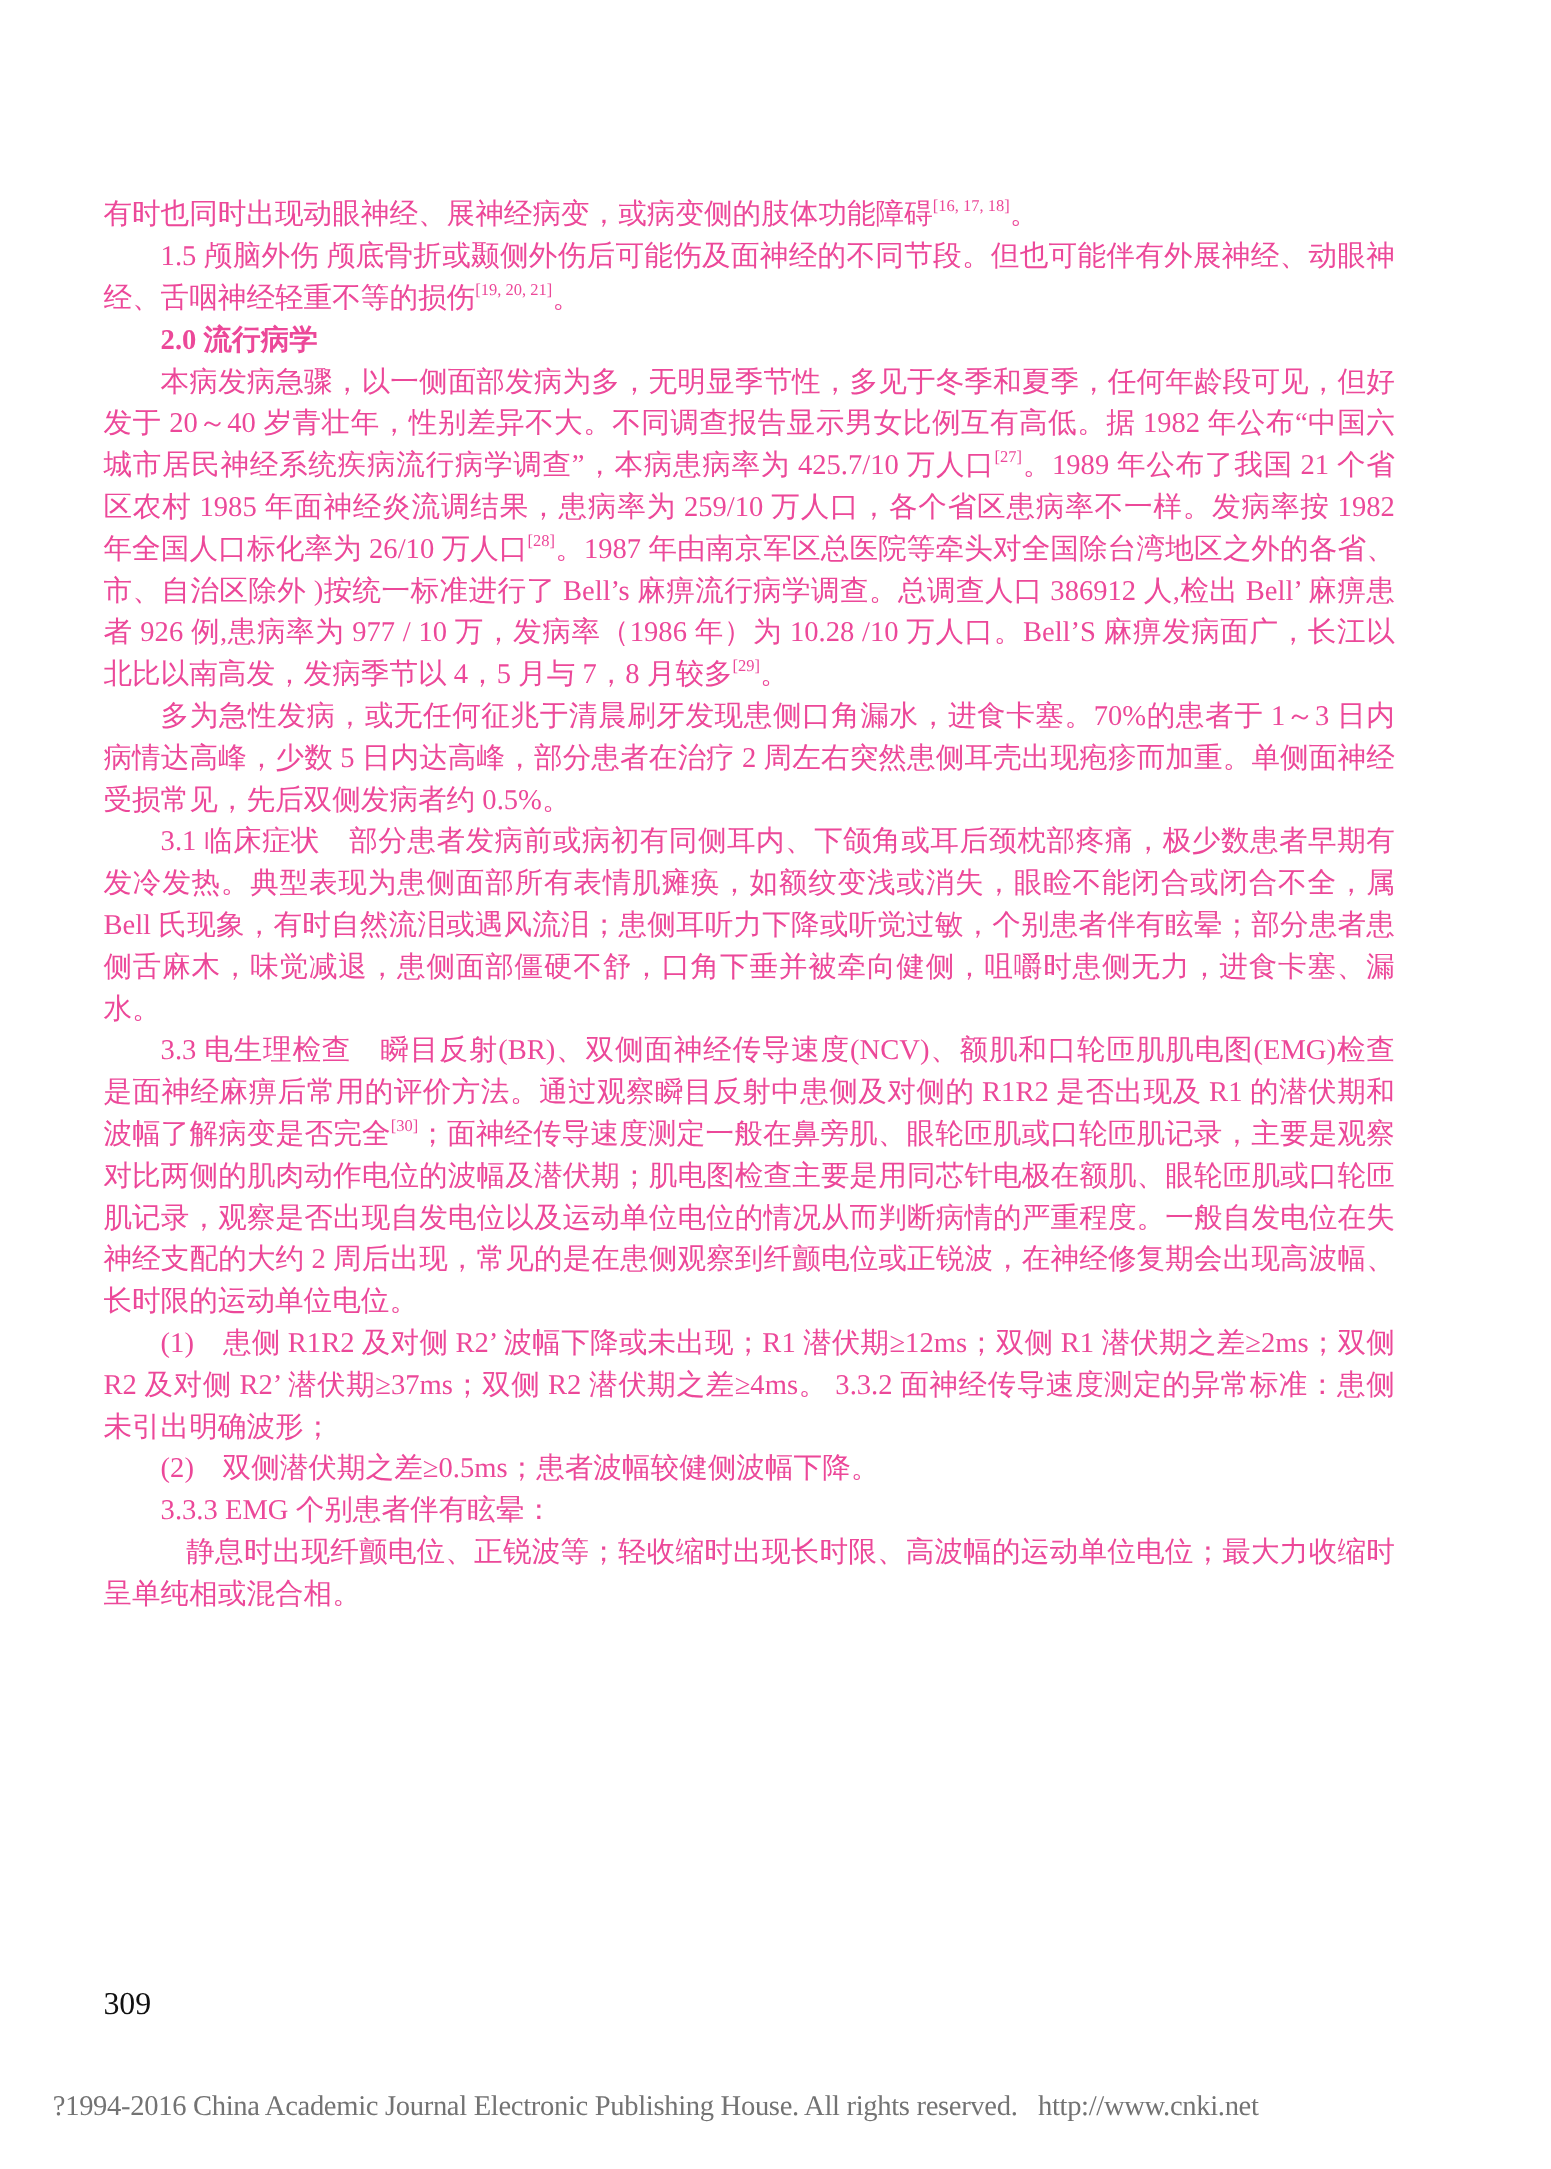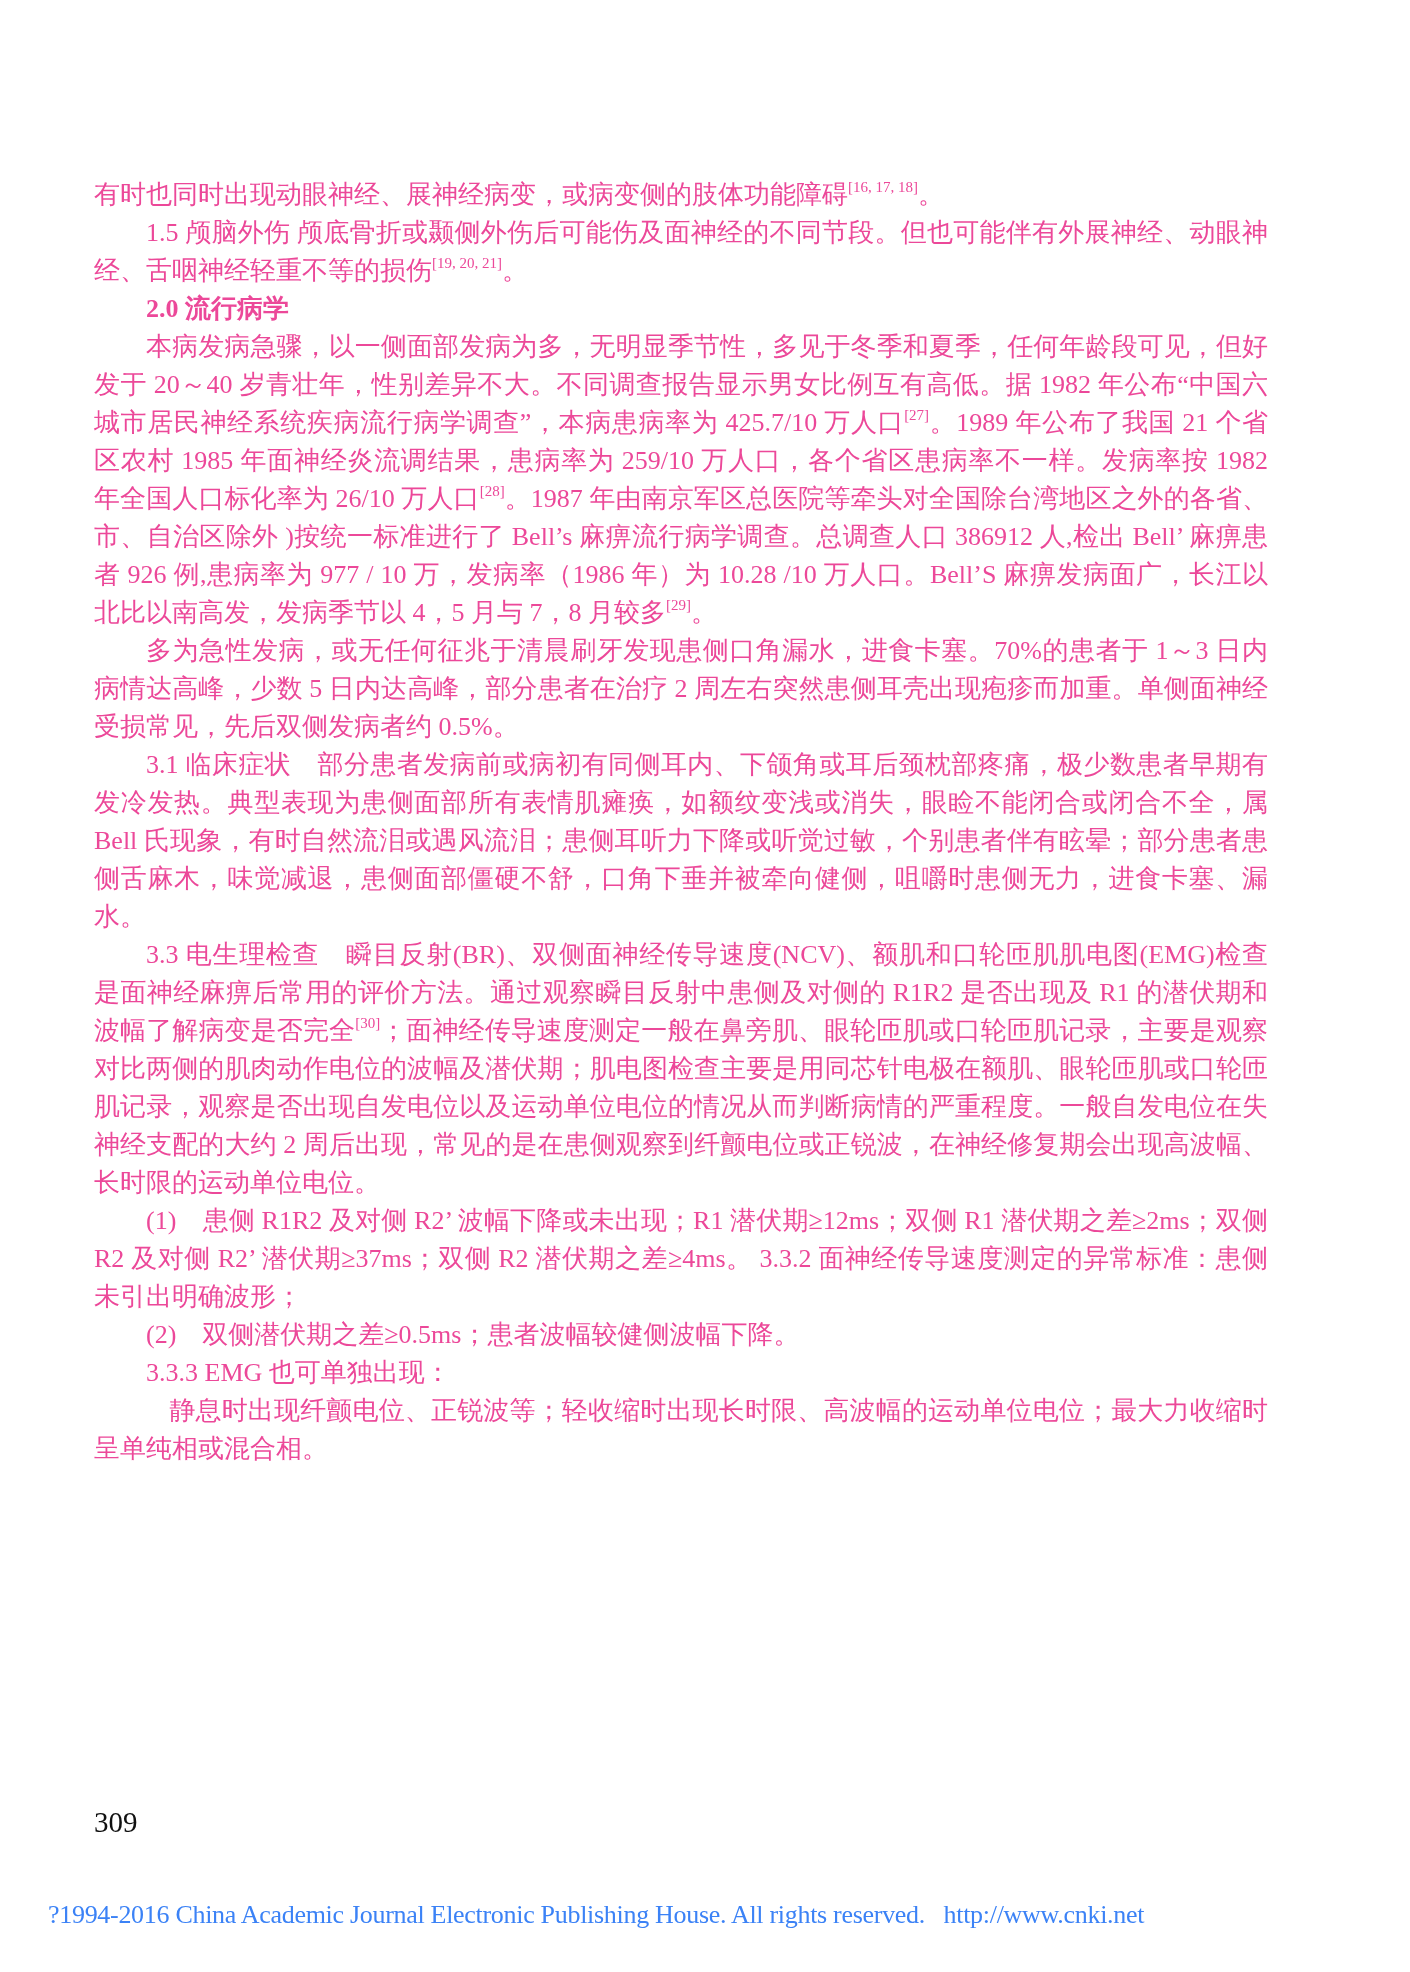--- a/index.html
+++ b/index.html
@@ -43,36 +43,36 @@
     left: 94px; top: 1806px;
     width: 1174px;
     font-size: 29px;
     color: #111111;
   }
   .footer {
     position: absolute;
     left: 48px; top: 1900px;
     font-size: 26px;
     letter-spacing: -0.3px;
-    color: #3b82f6;
+    color: #737373;
     white-space: pre;
   }
 </style>
 </head>
 <body>
 
 <div class="page">
   <article class="content">
       <p class="flush">有时也同时出现动眼神经、展神经病变，或病变侧的肢体功能障碍<sup class="cite">[16, 17, 18]</sup>。</p>
       <p>1.5 颅脑外伤 颅底骨折或颞侧外伤后可能伤及面神经的不同节段。但也可能伴有外展神经、动眼神经、舌咽神经轻重不等的损伤<sup class="cite">[19, 20, 21]</sup>。</p>
       <p class="heading">2.0 流行病学</p>
       <p>本病发病急骤，以一侧面部发病为多，无明显季节性，多见于冬季和夏季，任何年龄段可见，但好发于 20～40 岁青壮年，性别差异不大。不同调查报告显示男女比例互有高低。据 1982 年公布“中国六城市居民神经系统疾病流行病学调查”，本病患病率为 425.7/10 万人口<sup class="cite">[27]</sup>。1989 年公布了我国 21 个省区农村 1985 年面神经炎流调结果，患病率为 259/10 万人口，各个省区患病率不一样。发病率按 1982 年全国人口标化率为 26/10 万人口<sup class="cite">[28]</sup>。1987 年由南京军区总医院等牵头对全国除台湾地区之外的各省、市、自治区除外 )按统一标准进行了 Bell’s 麻痹流行病学调查。总调查人口 386912 人,检出 Bell’ 麻痹患者 926 例,患病率为 977 / 10 万，发病率（1986 年）为 10.28 /10 万人口。Bell’S 麻痹发病面广，长江以北比以南高发，发病季节以 4，5 月与 7，8 月较多<sup class="cite">[29]</sup>。</p>
       <p>多为急性发病，或无任何征兆于清晨刷牙发现患侧口角漏水，进食卡塞。70%的患者于 1～3 日内病情达高峰，少数 5 日内达高峰，部分患者在治疗 2 周左右突然患侧耳壳出现疱疹而加重。单侧面神经受损常见，先后双侧发病者约 0.5%。</p>
       <p>3.1 临床症状　部分患者发病前或病初有同侧耳内、下颌角或耳后颈枕部疼痛，极少数患者早期有发冷发热。典型表现为患侧面部所有表情肌瘫痪，如额纹变浅或消失，眼睑不能闭合或闭合不全，属 Bell 氏现象，有时自然流泪或遇风流泪；患侧耳听力下降或听觉过敏，个别患者伴有眩晕；部分患者患侧舌麻木，味觉减退，患侧面部僵硬不舒，口角下垂并被牵向健侧，咀嚼时患侧无力，进食卡塞、漏水。</p>
       <p>3.3 电生理检查　瞬目反射(BR)、双侧面神经传导速度(NCV)、额肌和口轮匝肌肌电图(EMG)检查是面神经麻痹后常用的评价方法。通过观察瞬目反射中患侧及对侧的 R1R2 是否出现及 R1 的潜伏期和波幅了解病变是否完全<sup class="cite">[30]</sup>；面神经传导速度测定一般在鼻旁肌、眼轮匝肌或口轮匝肌记录，主要是观察对比两侧的肌肉动作电位的波幅及潜伏期；肌电图检查主要是用同芯针电极在额肌、眼轮匝肌或口轮匝肌记录，观察是否出现自发电位以及运动单位电位的情况从而判断病情的严重程度。一般自发电位在失神经支配的大约 2 周后出现，常见的是在患侧观察到纤颤电位或正锐波，在神经修复期会出现高波幅、长时限的运动单位电位。</p>
       <p>(1)　患侧 R1R2 及对侧 R2’ 波幅下降或未出现；R1 潜伏期≥12ms；双侧 R1 潜伏期之差≥2ms；双侧 R2 及对侧 R2’ 潜伏期≥37ms；双侧 R2 潜伏期之差≥4ms。 3.3.2 面神经传导速度测定的异常标准：患侧未引出明确波形；</p>
       <p>(2)　双侧潜伏期之差≥0.5ms；患者波幅较健侧波幅下降。</p>
-      <p>3.3.3 EMG 也可单独出现：</p>
+      <p>3.3.3 EMG 个别患者伴有眩晕：</p>
       <p class="xwide">静息时出现纤颤电位、正锐波等；轻收缩时出现长时限、高波幅的运动单位电位；最大力收缩时呈单纯相或混合相。</p>
     </article>
   <div class="page-number">309</div>
   <div class="footer">?1994-2016 China Academic Journal Electronic Publishing House. All rights reserved.   http://www.cnki.net</div>
 </div>
 
 </body></html>

